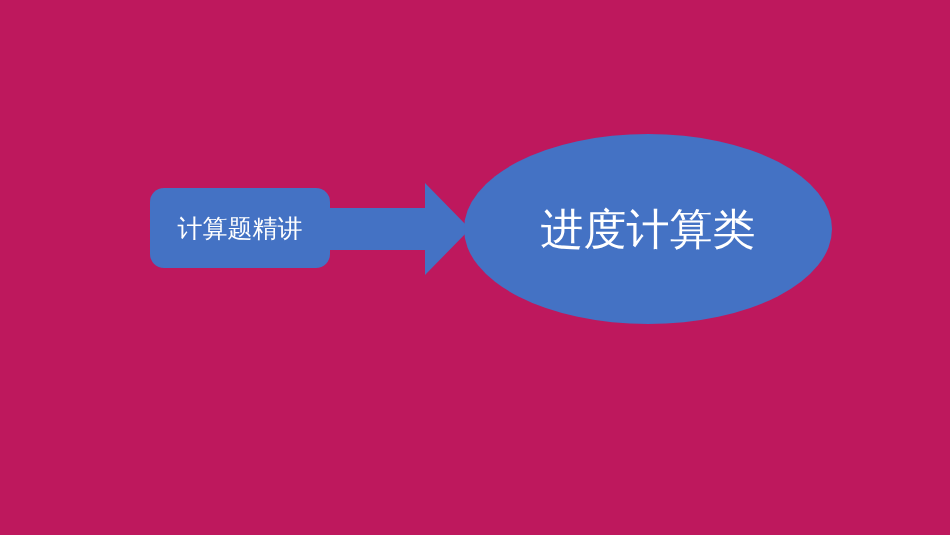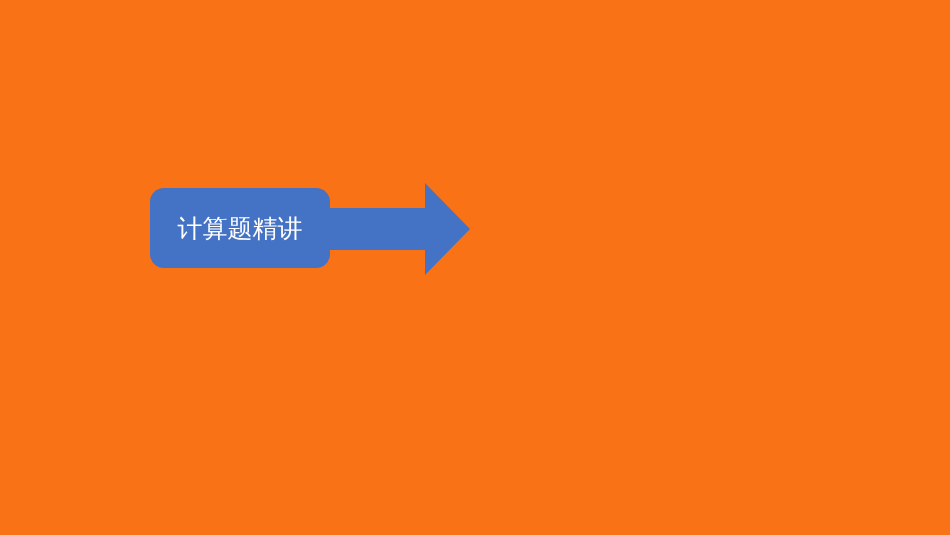--- a/index.html
+++ b/index.html
@@ -5,21 +5,21 @@
   html, body {
     margin: 0;
     padding: 0;
     background: #ffffff;
     font-family: "DejaVu Sans", "Liberation Sans", sans-serif;
   }
   .slide {
     position: relative;
     width: 950px;
     height: 535px;
-    background: #f97316;
+    background: #be185d;
     overflow: hidden;
   }
   .rounded-box {
     position: absolute;
     left: 150px;
     top: 188px;
     width: 180px;
     height: 80px;
     background: #4472C4;
     border-radius: 14px;
@@ -65,14 +65,17 @@
 <div class="slide">
 
   <div class="rounded-box">
     <span class="label">计算题精讲</span>
   </div>
 
   <svg class="arrow" viewBox="0 0 140 92" xmlns="http://www.w3.org/2000/svg">
     <polygon points="0,25 95,25 95,0 140,46 95,92 95,67 0,67" fill="#4472C4"></polygon>
   </svg>
 
+  <div class="ellipse">
+    <span class="label">进度计算类</span>
+  </div>
 
 </div>
 
 </body></html>

